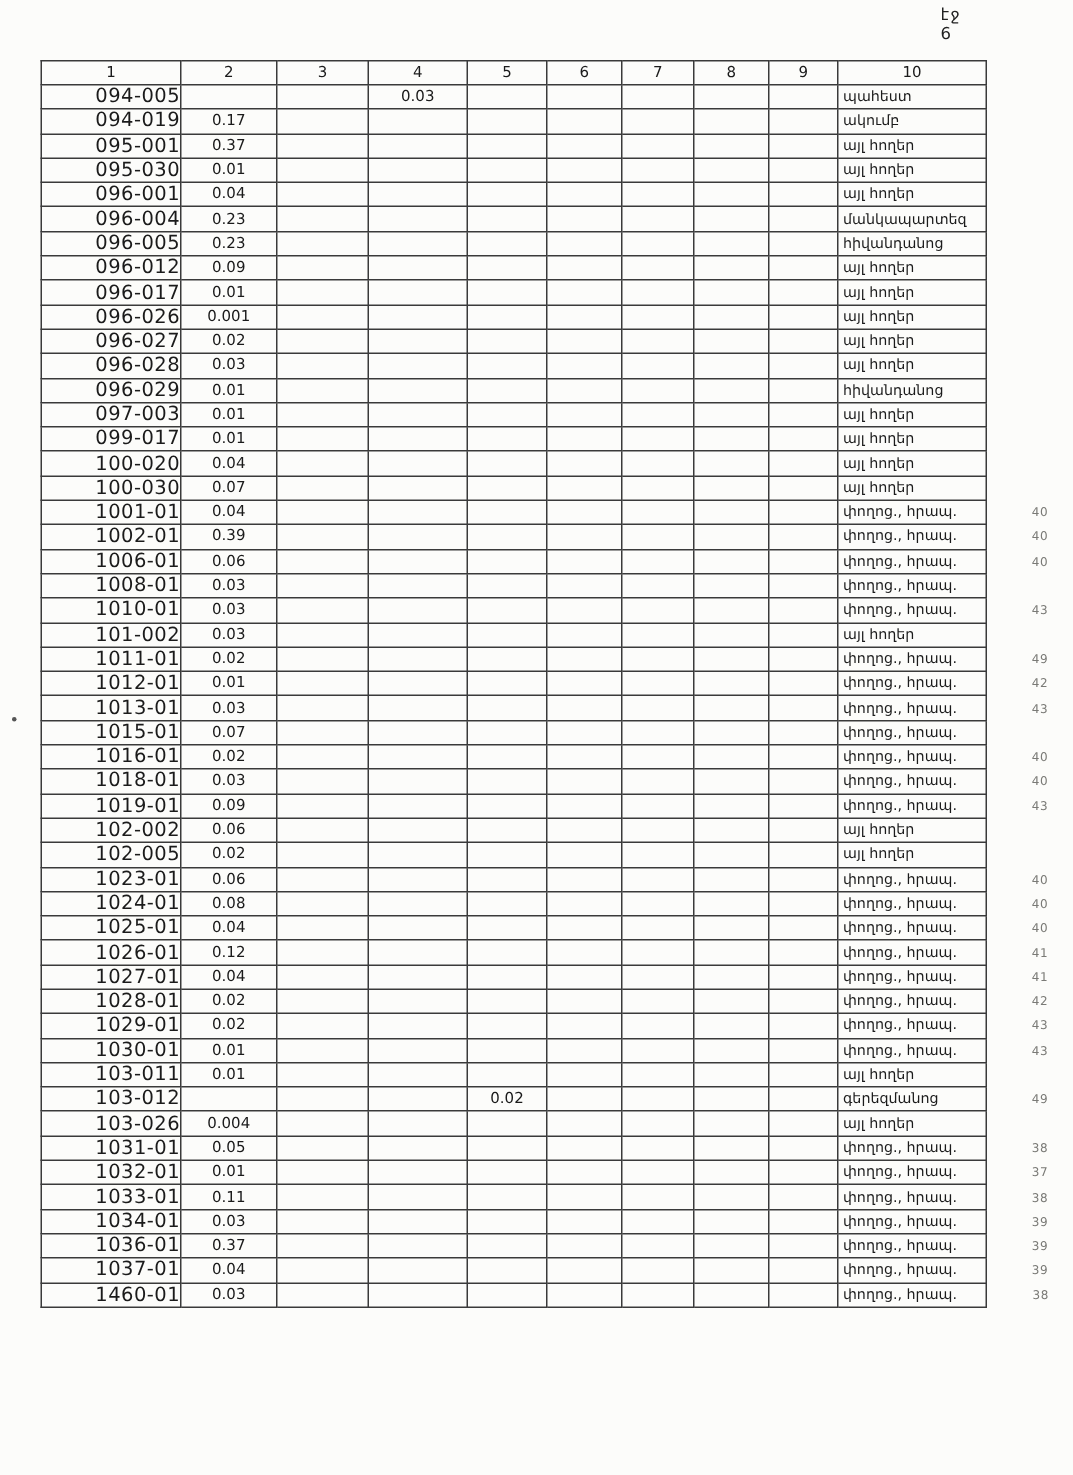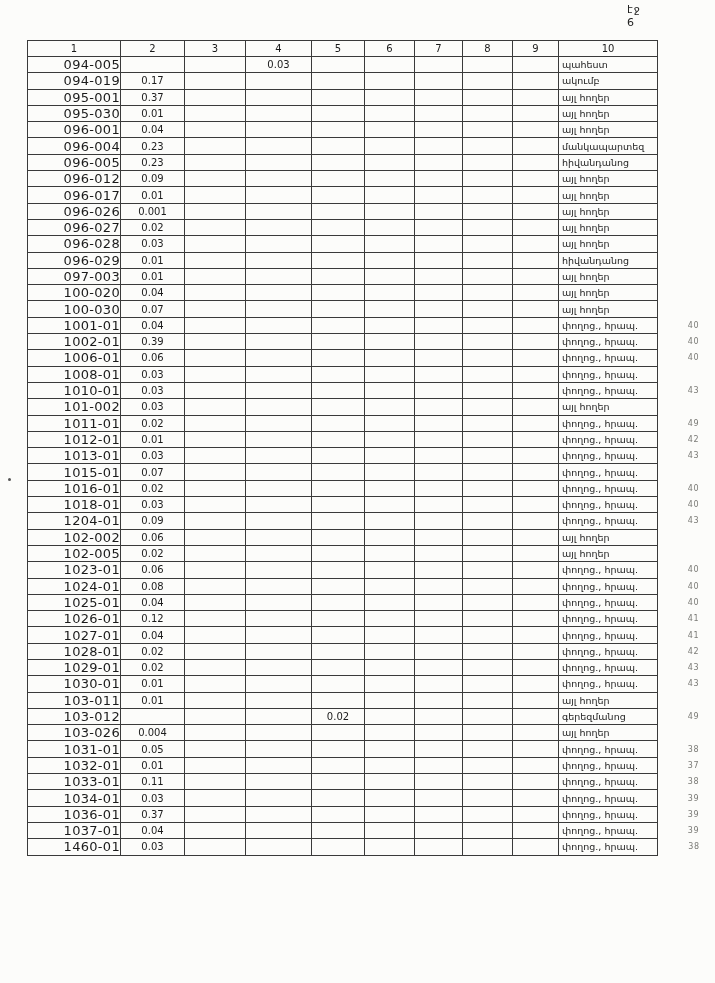--- a/index.html
+++ b/index.html
@@ -282,20 +282,33 @@
           <td class="c4"></td>
           <td class="c5"></td>
           <td class="c6"></td>
           <td class="c7"></td>
           <td class="c8"></td>
           <td class="c9"></td>
           <td class="c10">այլ հողեր</td>
           <td class="margin-cell"></td>
         </tr>
         <tr>
+          <td class="c1">099-017</td>
+          <td class="c2">0.01</td>
+          <td class="c3"></td>
+          <td class="c4"></td>
+          <td class="c5"></td>
+          <td class="c6"></td>
+          <td class="c7"></td>
+          <td class="c8"></td>
+          <td class="c9"></td>
+          <td class="c10">այլ հողեր</td>
+          <td class="margin-cell"></td>
+        </tr>
+        <tr>
           <td class="c1">100-020</td>
           <td class="c2">0.04</td>
           <td class="c3"></td>
           <td class="c4"></td>
           <td class="c5"></td>
           <td class="c6"></td>
           <td class="c7"></td>
           <td class="c8"></td>
           <td class="c9"></td>
           <td class="c10">այլ հողեր</td>
@@ -464,21 +477,21 @@
           <td class="c4"></td>
           <td class="c5"></td>
           <td class="c6"></td>
           <td class="c7"></td>
           <td class="c8"></td>
           <td class="c9"></td>
           <td class="c10">փողոց., հրապ.</td>
           <td class="margin-cell">40</td>
         </tr>
         <tr>
-          <td class="c1">1204-01</td>
+          <td class="c1">1019-01</td>
           <td class="c2">0.09</td>
           <td class="c3"></td>
           <td class="c4"></td>
           <td class="c5"></td>
           <td class="c6"></td>
           <td class="c7"></td>
           <td class="c8"></td>
           <td class="c9"></td>
           <td class="c10">փողոց., հրապ.</td>
           <td class="margin-cell">43</td>

